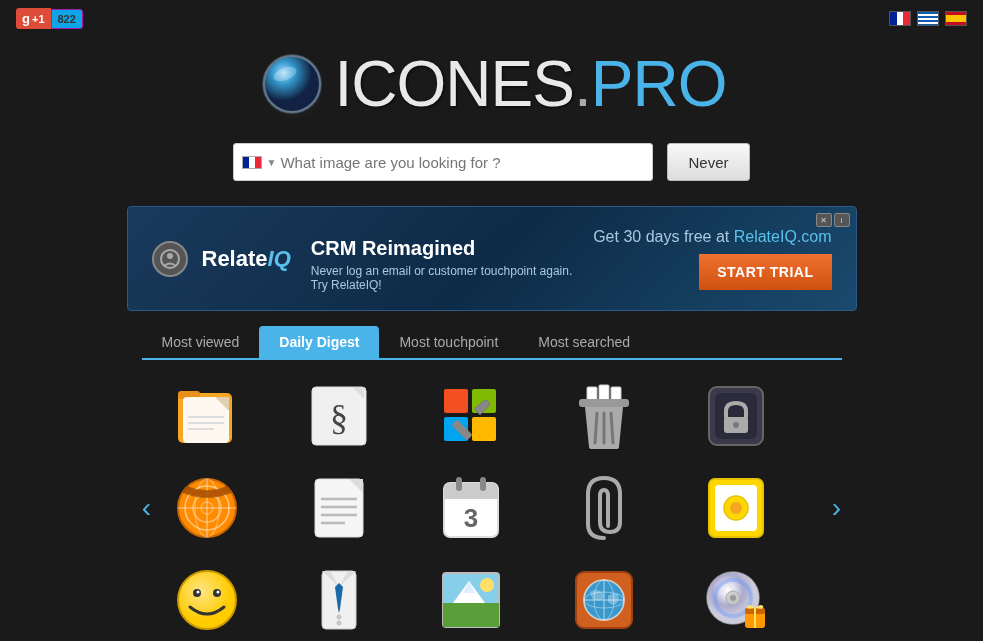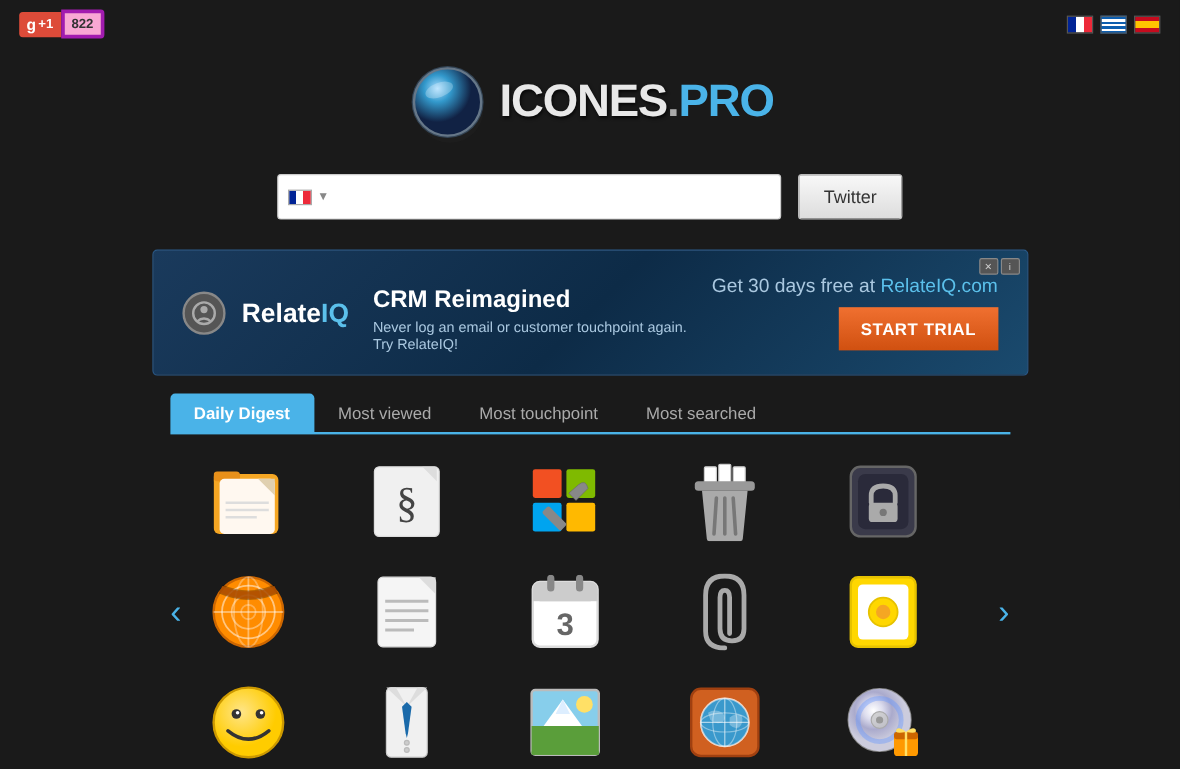--- a/index.html
+++ b/index.html
@@ -29,27 +29,27 @@
       color: white;
       font-size: 11px;
       font-weight: bold;
       padding: 3px 6px;
       border-radius: 3px 0 0 3px;
       display: flex;
       align-items: center;
       gap: 2px;
     }
     .gplus-count {
-      background: #f9a8d4;
+      background: #0ea5e9;
       color: #333;
       font-size: 11px;
       font-weight: bold;
       padding: 3px 6px;
       border-radius: 0 3px 3px 0;
-      border: 3px solid #a21caf;
+      border: 1px solid #a21caf;
     }
     .lang-flags {
       display: flex;
       align-items: center;
       gap: 6px;
     }
     .flag {
       width: 22px;
       height: 15px;
       display: inline-block;
@@ -75,22 +75,22 @@
       display: inline-flex;
       align-items: center;
       gap: 8px;
     }
     .logo-sphere {
       width: 70px;
       height: 70px;
       position: relative;
     }
     .logo-text {
-      font-size: 38px;
-      font-weight: bold;
+      font-size: 64px;
+      font-weight: normal;
       letter-spacing: -1px;
     }
     .logo-icones {
       color: #e8e8e8;
       text-shadow: 1px 1px 3px rgba(0,0,0,0.8);
     }
     .logo-dot {
       color: #aaa;
     }
     .logo-pro {
@@ -185,21 +185,21 @@
       font-size: 18px;
       color: white;
       font-weight: bold;
       border: 2px solid #888;
     }
     .ad-brand {
       font-size: 22px;
       font-weight: bold;
       color: white;
     }
-    .ad-brand span { color: #5bc0eb; }
+    .ad-brand span { color: #5bc0eb; font-style: italic; }
     .ad-middle {
       flex: 1;
       padding: 0 20px;
       margin-top: 12px;
     }
     .ad-headline {
       font-size: 20px;
       font-weight: bold;
       color: white;
       margin-bottom: 4px;
@@ -366,22 +366,23 @@
       <span class="logo-icones">ICONES</span><span class="logo-dot">.</span><span class="logo-pro">PRO</span>
     </div>
   </div>
 </div>
 
 <div class="search-area">
   <div style="display:inline-flex; align-items:center; gap:8px;">
     <div class="search-bar">
       <div class="flag-small"></div>
       <span class="dropdown-arrow">▼</span>
-    </div>
-    <button class="search-btn">Twitter</button>
+      <input class="search-input" type="text" placeholder="What image are you looking for ?" style="">
+    </div>
+    <button class="search-btn">Never</button>
   </div>
 </div>
 
 <div class="ad-banner">
   <div class="ad-badge">
     <div class="ad-badge-btn">✕</div>
     <div class="ad-badge-btn">i</div>
   </div>
   <div class="ad-left">
     <div class="relateiq-logo-circle">
@@ -403,22 +404,22 @@
     <div class="ad-free-text">
       <span>Get 30 days free at</span>
       <a href="#">RelateIQ.com</a>
     </div>
     <button class="start-trial-btn">START TRIAL</button>
   </div>
 </div>
 
 <div class="tabs-area">
   <div class="tabs">
+    <div class="tab">Most viewed</div>
     <div class="tab active">Daily Digest</div>
-    <div class="tab">Most viewed</div>
     <div class="tab">Most touchpoint</div>
     <div class="tab">Most searched</div>
   </div>
 </div>
 
 <div class="icons-grid-wrapper">
 
   <div class="nav-arrow">‹</div>
 
   <div class="icons-grid">

